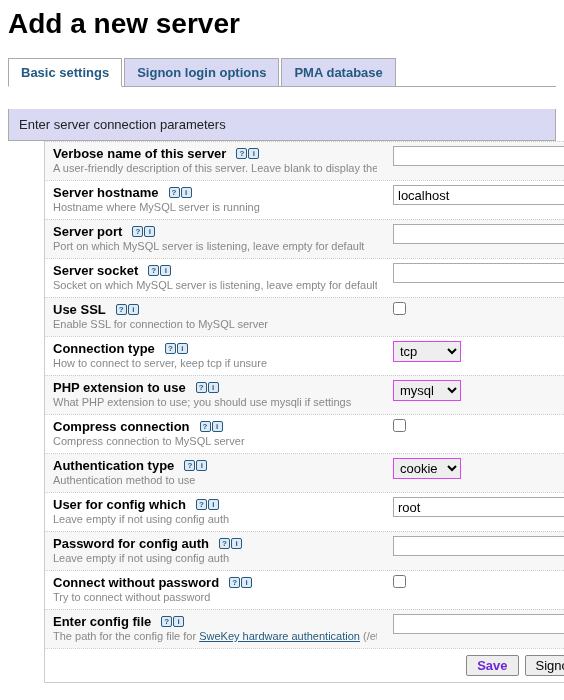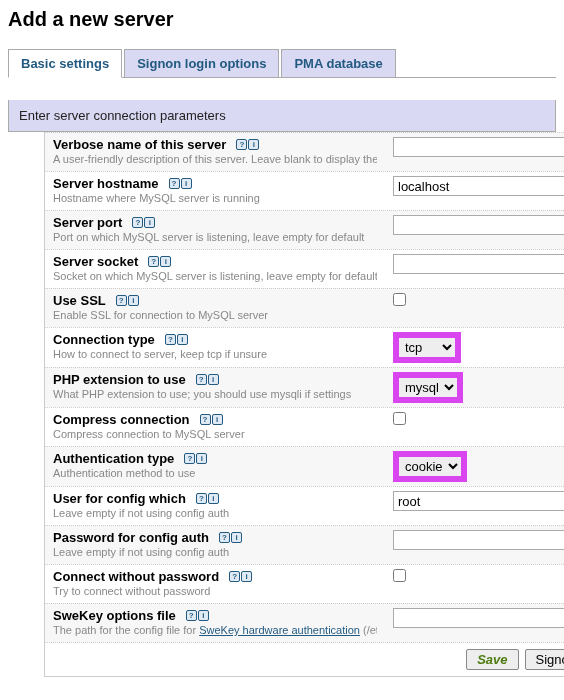--- a/index.html
+++ b/index.html
@@ -5,21 +5,21 @@
   * { box-sizing: border-box; margin: 0; padding: 0; }
   body {
     font-family: sans-serif;
     font-size: 13px;
     color: #000;
     background: #fff;
     padding: 8px;
     width: 564px;
   }
   h1 {
-    font-size: 20px;
+    font-size: 28px;
     font-weight: bold;
     margin-bottom: 18px;
   }
   .tabs {
     display: flex;
     border-bottom: 1px solid #aaa;
   }
   .tab {
     padding: 6px 12px;
     border: 1px solid #aaa;
@@ -121,44 +121,43 @@
     font-size: 13px;
     height: 20px;
   }
   .input-cell input[type="checkbox"] {
     width: 13px;
     height: 13px;
   }
   .input-cell select {
     font-size: 13px;
     padding: 1px 2px;
-    border: 6px solid #d946ef;
+    border: 1px solid #d946ef;
     background: #eee;
     min-width: 68px;
   }
   .button-row {
     display: flex;
     justify-content: flex-end;
     gap: 6px;
     padding: 6px 4px;
     border: 1px solid #ccc;
     border-top: 1px dotted #ccc;
   }
   .btn {
     padding: 2px 10px;
     border: 1px solid #888;
     background: #eee;
     font-size: 13px;
     cursor: pointer;
     border-radius: 2px;
   }
   .btn.save {
-    color: #4d7c0f;
-    font-weight: bold;
-    font-style: italic;
+    color: #6d28d9;
+    font-weight: bold;
   }
 </style>
 </head>
 <body>
 
 <h1>Add a new server</h1>
 
 <div class="tabs">
   <div class="tab active">Basic settings</div>
   <div class="tab">Signon login options</div>
@@ -357,21 +356,21 @@
       <div class="desc">Try to connect without password</div>
     </div>
     <div class="input-cell">
       <input type="checkbox" style="">
     </div>
   </div>
 
   <div class="form-row">
     <div class="label-cell">
       <div class="label-line">
-        <span class="label-title">SweKey options file</span>
+        <span class="label-title">Enter config file</span>
         <span class="help-icons">
           <span class="help-icon">?</span>
           <span class="help-icon">i</span>
         </span>
       </div>
       <div class="desc"><span>The path for the config file for </span><a>SweKey hardware authentication</a><span> (/etc/swekey.conf)</span></div>
     </div>
     <div class="input-cell">
       <input type="text" value="" style="">
     </div>

